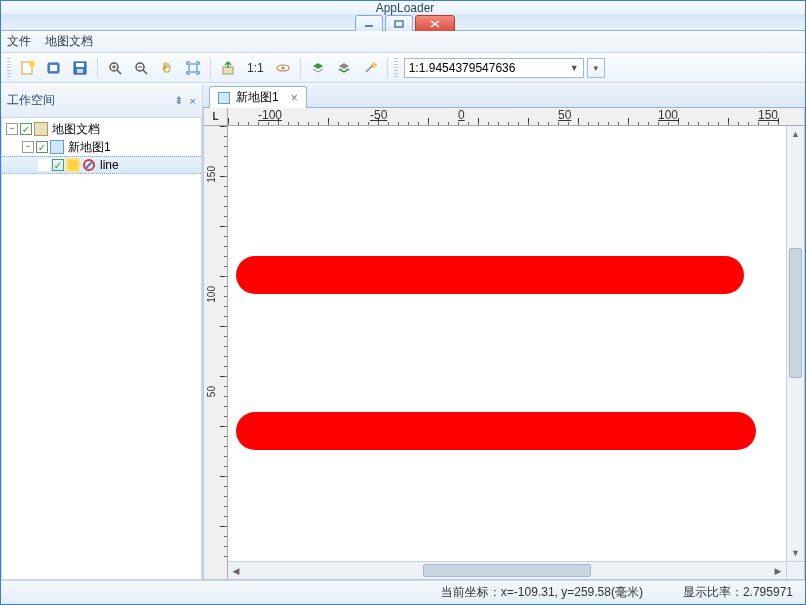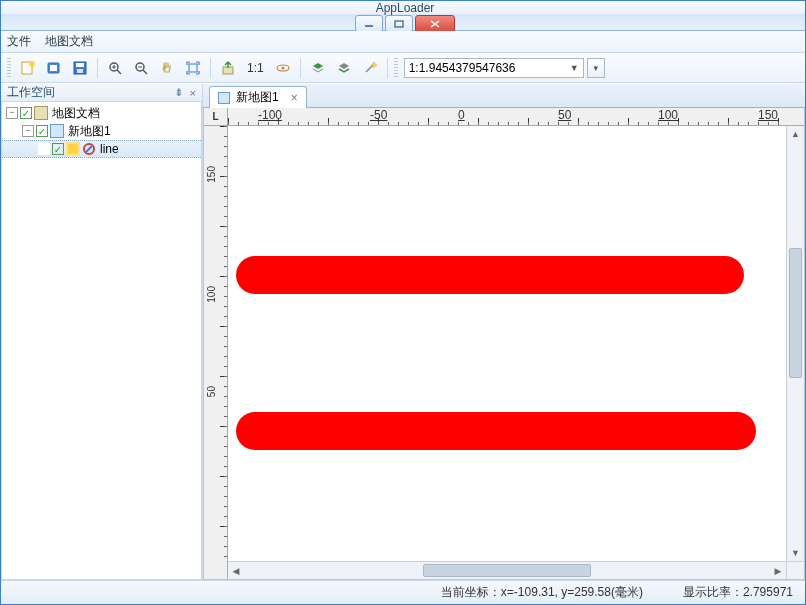--- a/index.html
+++ b/index.html
@@ -27,21 +27,21 @@
 .ratio-label { padding: 0 4px; color:#333; }
 .scale-box { height: 20px; border:1px solid #a8b8cc; background:#fff; display:flex; align-items:center; padding: 0 4px; min-width: 180px; justify-content:space-between; }
 .scale-box .arrow { font-size:9px; color:#555; }
 .dropdown-btn { width:18px; height:20px; border:1px solid #a8b8cc; background:linear-gradient(#fff,#e8f0f8); display:flex; align-items:center; justify-content:center; font-size:9px; color:#555; margin-left:-1px; }
 
 
 .body { flex:1; display:flex; border-top: 1px solid #fff; min-height:0; }
 
 
 .workspace { width: 202px; display:flex; flex-direction:column; border-right:1px solid #c8d8ea; }
-.panel-head { height: 18px; background: linear-gradient(#f4f8fc,#e4eef8); border-bottom:1px solid #c8d8ea; display:flex; align-items:center; padding:0 6px; gap:6px; color:#2a4a6a; }
+.panel-head { height: 34px; background: linear-gradient(#f4f8fc,#e4eef8); border-bottom:1px solid #c8d8ea; display:flex; align-items:center; padding:0 6px; gap:6px; color:#2a4a6a; }
 .panel-head .flex { flex:1; }
 .pin, .x { font-size:11px; color:#5a7a9a; }
 .tree { flex:1; background:#fff; padding: 2px 0; border:1px solid #c8d8ea; border-top:none; overflow:auto; }
 .tree-row { height:18px; display:flex; align-items:center; padding-left:4px; gap:2px; white-space:nowrap; }
 .tree-row.sel { background: linear-gradient(#eaf2fc,#d8e8f8); border: 1px dotted #7fa9d6; border-left:none; border-right:none; }
 .toggle { width:12px; height:12px; border:1px solid #9a9a9a; font-size:9px; line-height:9px; text-align:center; color:#555; background:#fff; }
 .toggle.empty { border:none; }
 .chk { width:12px; height:12px; border:1px solid #5a9a5a; display:flex; align-items:center; justify-content:center; color:#2a9a2a; font-size:10px; }
 .icon-doc { width:14px; height:14px; background:#e8e0b8; border:1px solid #a89860; position:relative; }
 .icon-map { width:14px; height:14px; background:#cde8f8; border:1px solid #6a9ac8; }

